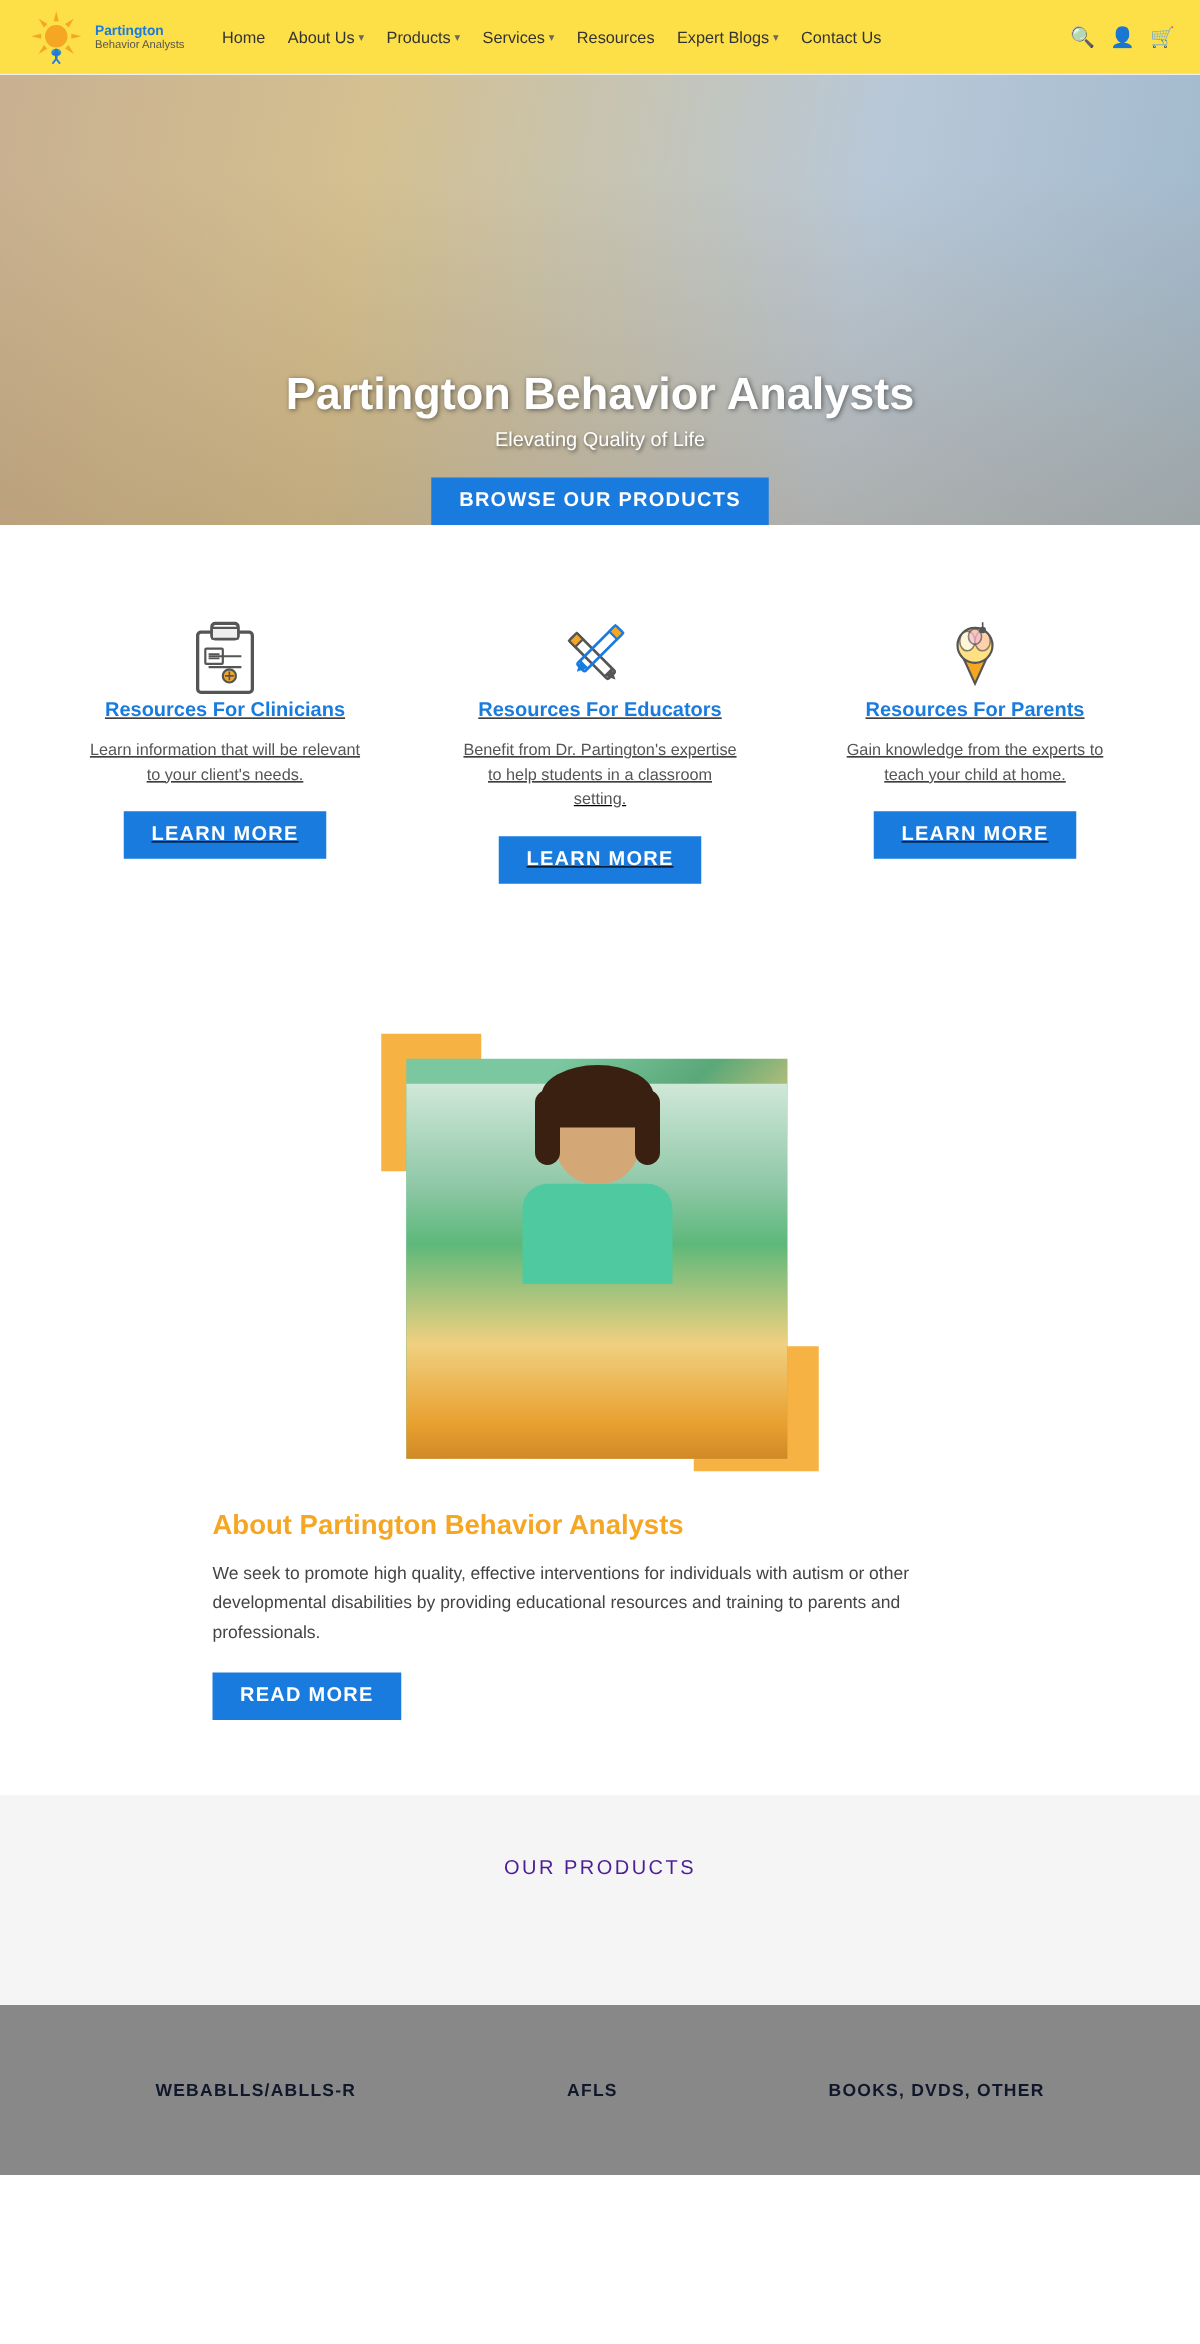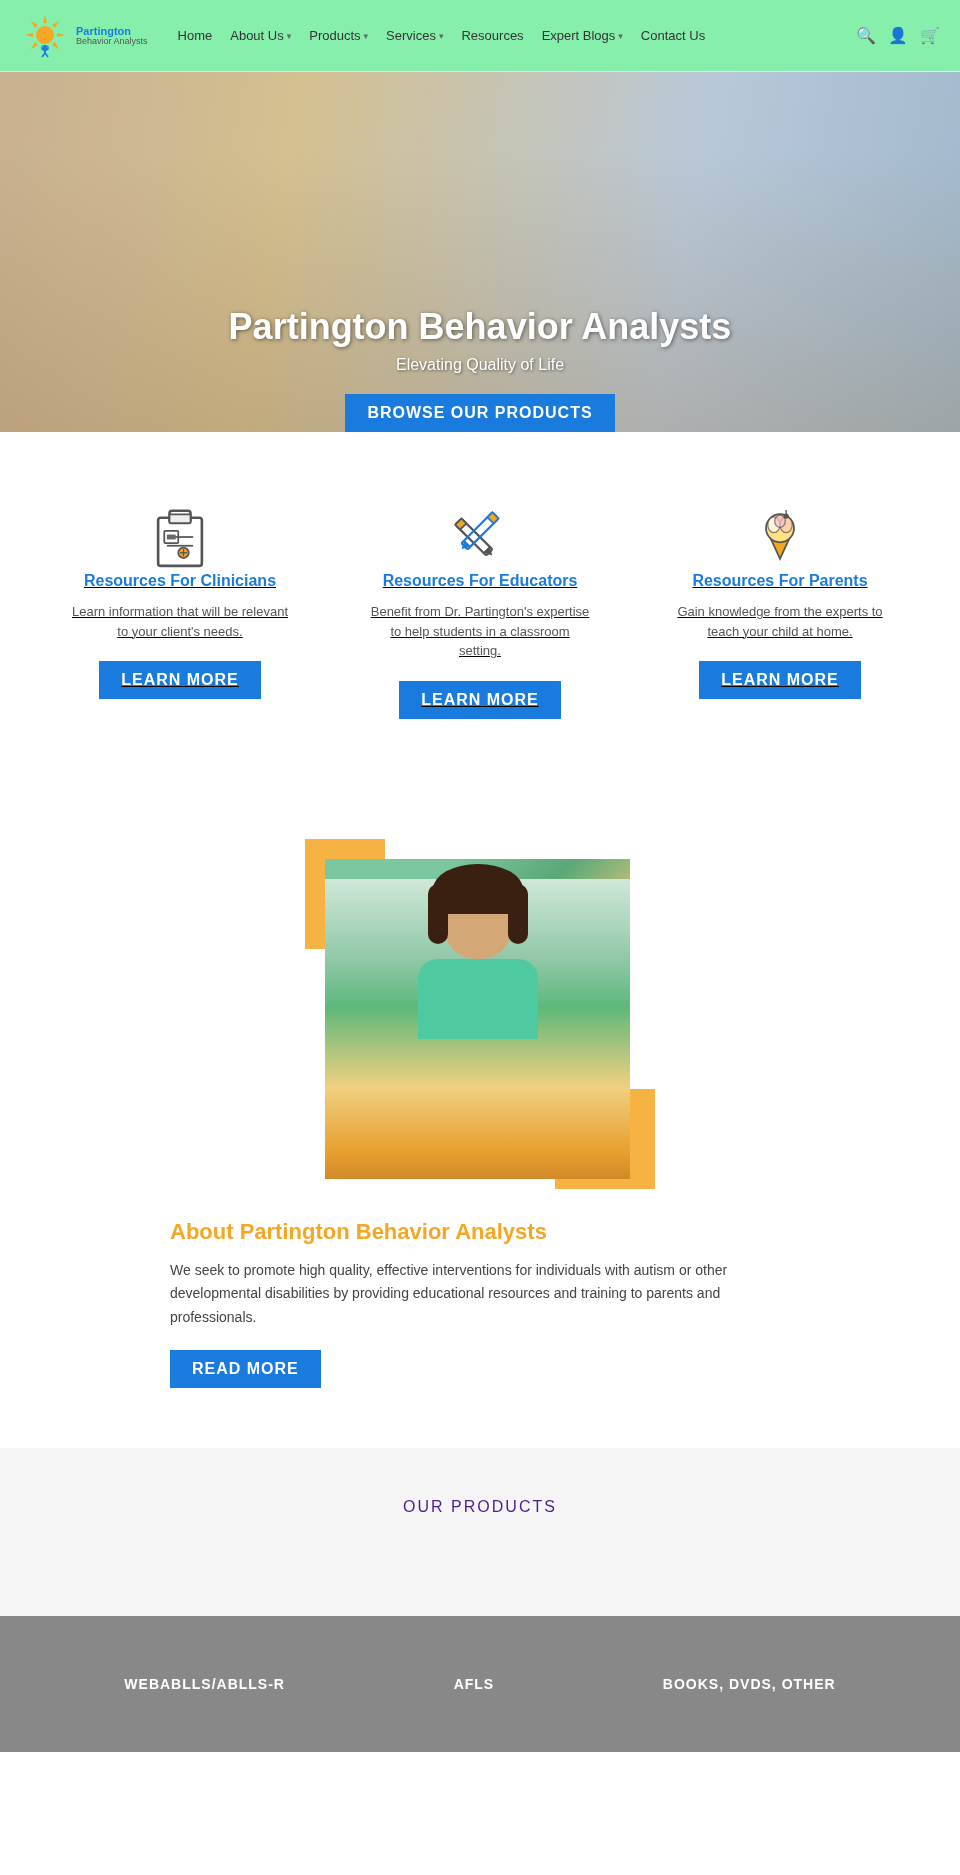--- a/index.html
+++ b/index.html
@@ -3,23 +3,23 @@
   <meta charset="utf-8">
   <style>
     * { margin: 0; padding: 0; box-sizing: border-box; }
     body { font-family: Arial, sans-serif; width: 960px; margin: 0 auto; background: #fff; }
 
     
     nav {
       display: flex;
       align-items: center;
       padding: 0 20px;
-      height: 72px;
+      height: 60px;
       border-bottom: 1px solid #eee;
-      background: #86efac;
+      background: #fde047;
     }
     .nav-logo {
       display: flex;
       align-items: center;
       margin-right: 30px;
       text-decoration: none;
     }
     .nav-logo-icon {
       width: 50px;
       height: 45px;
@@ -210,21 +210,21 @@
 
     
     .footer-gray {
       background: #888;
       padding: 60px 40px;
       display: flex;
       justify-content: space-around;
       align-items: center;
     }
     .footer-item {
-      color: #ffffff;
+      color: #0f172a;
       font-size: 14px;
       letter-spacing: 1px;
       text-transform: uppercase;
       font-weight: 600;
     }
 
     
     .icon-svg {
       width: 70px;
       height: 70px;

